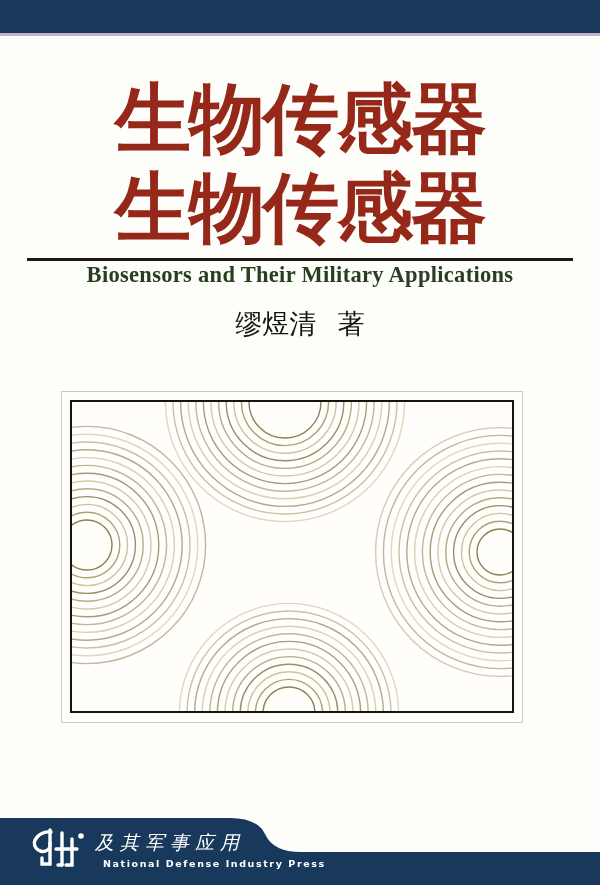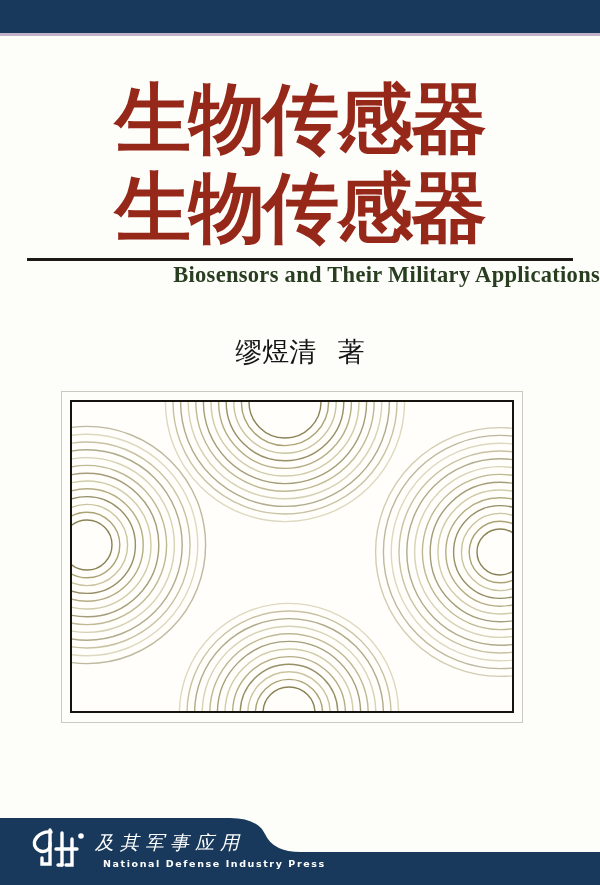--- a/index.html
+++ b/index.html
@@ -40,21 +40,20 @@
   }
 
   
   .author-line{
     position:absolute;left:0;top:306px;width:600px;
     text-align:center;
     font-size:27px;
     color:#151515;
     word-spacing:13px;
     font-family:"DejaVu Sans","Liberation Sans",sans-serif;
-    margin-top:28px;
   }
 
   
   .pattern-outer{
     position:absolute;left:61px;top:391px;width:460px;height:330px;
     border:1px solid #ccc9c1;
     background:transparent;
   }
   .pattern-frame{
     position:absolute;left:70px;top:400px;width:440px;height:309px;
@@ -93,21 +92,21 @@
   <div class="top-band" style="background: rgb(24, 57, 92);"></div>
   <div class="top-band-underline" style="background: rgb(195, 176, 201);"></div>
 
   <div class="title-block" style="color: rgb(150, 40, 26);">
     <div>生物传感器</div>
     <div>生物传感器</div>
   </div>
 
   <div class="divider-rule" style="background: rgb(29, 25, 21);"></div>
 
-  <div class="english-title" style="color: rgb(41, 62, 33); text-align: right;">Biosensors and Their Military Applications</div>
+  <div class="english-title" style="color: rgb(41, 62, 33);">Biosensors and Their Military Applications</div>
 
   <div class="author-line">缪煜清 著</div>
 
   <div class="pattern-outer"></div>
   <div class="pattern-frame">
     <svg class="rings-svg" width="440" height="309" viewBox="0 0 440 309" id="rings-svg">
         <g>
           <circle cx="213" cy="0" r="36" fill="none" stroke="#837b4c" stroke-width="1.4" opacity="0.95"></circle>
           <circle cx="213" cy="0" r="43.6" fill="none" stroke="#a39a68" stroke-width="1.4" opacity="0.9149999999999999"></circle>
           <circle cx="213" cy="0" r="51.2" fill="none" stroke="#c2bc92" stroke-width="1.4" opacity="0.8799999999999999"></circle>

